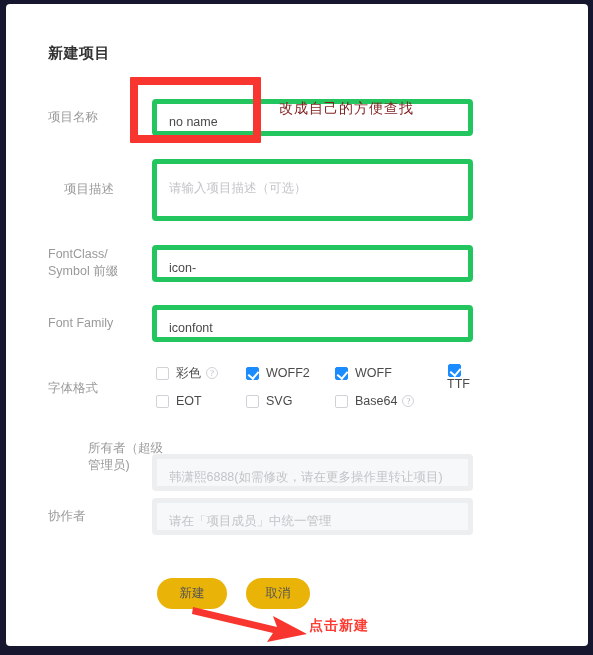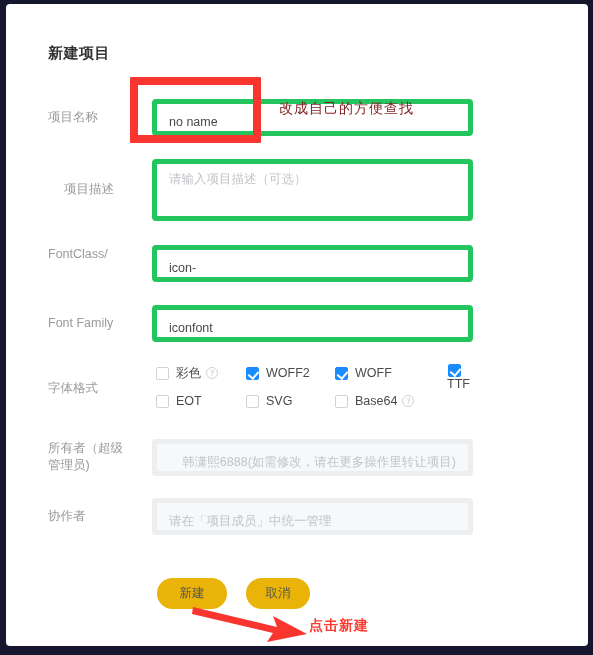--- a/index.html
+++ b/index.html
@@ -71,35 +71,35 @@
   }
   .field.placeholder { color: #c2c4c8; }
   .field.disabled {
     background: #f7f8f9;
     border-color: #eceef0;
     color: #c2c4c8;
   }
   .field.textarea {
     height: 62px;
     line-height: normal;
-    padding: 7px 12px;
+    padding: 16px 12px;
     white-space: normal;
   }
 
   
   #row-name       { top: 95px; }
   #row-name .row-label { top: 10px; }
   #row-desc       { top: 155px; }
   #row-desc .row-label { top: 22px; margin-left: 16px; }
   #row-prefix     { top: 240px; }
   #row-prefix .row-label { top: 2px; }
   #row-family     { top: 301px; }
   #row-family .row-label { top: 10px; }
   #row-owner      { top: 434px; }
-  #row-owner .row-label { top: 2px; }
+  #row-owner .row-label { top: 2px; margin-left: 40px; }
   #row-collab     { top: 494px; }
   #row-collab .row-label { top: 10px; }
 
   
   #row-format { top: 360px; }
   #row-format .row-label { top: 16px; }
   .cb-grid {
     position: absolute;
     left: 150px;
     top: 0;
@@ -236,20 +236,21 @@
     </div>
 
     <div class="form-row" id="row-desc">
       <div class="row-label">项目描述</div>
       <div class="field textarea placeholder">请输入项目描述（可选）</div>
     </div>
 
     <div class="form-row" id="row-prefix">
       <div class="row-label">
         <div>FontClass/</div>
+        <div>Symbol 前缀</div>
       </div>
       <div class="field" style="top:1px;">icon-</div>
     </div>
 
     <div class="form-row" id="row-family">
       <div class="row-label">Font Family</div>
       <div class="field">iconfont</div>
     </div>
 
     <div class="form-row" id="row-format">
@@ -293,21 +294,21 @@
         </div>
 
       </div>
     </div>
 
     <div class="form-row" id="row-owner">
       <div class="row-label">
         <div>所有者（超级</div>
         <div>管理员)</div>
       </div>
-      <div class="field disabled" style="top:1px;text-align:right;">韩潇熙6888(如需修改，请在更多操作里转让项目)</div>
+      <div class="field disabled" style="top:16px;">韩潇熙6888(如需修改，请在更多操作里转让项目)</div>
     </div>
 
     <div class="form-row" id="row-collab">
       <div class="row-label">协作者</div>
       <div class="field disabled">请在「项目成员」中统一管理</div>
     </div>
 
     <div class="btn" id="btn-create">新建</div>
     <div class="btn" id="btn-cancel">取消</div>
 

